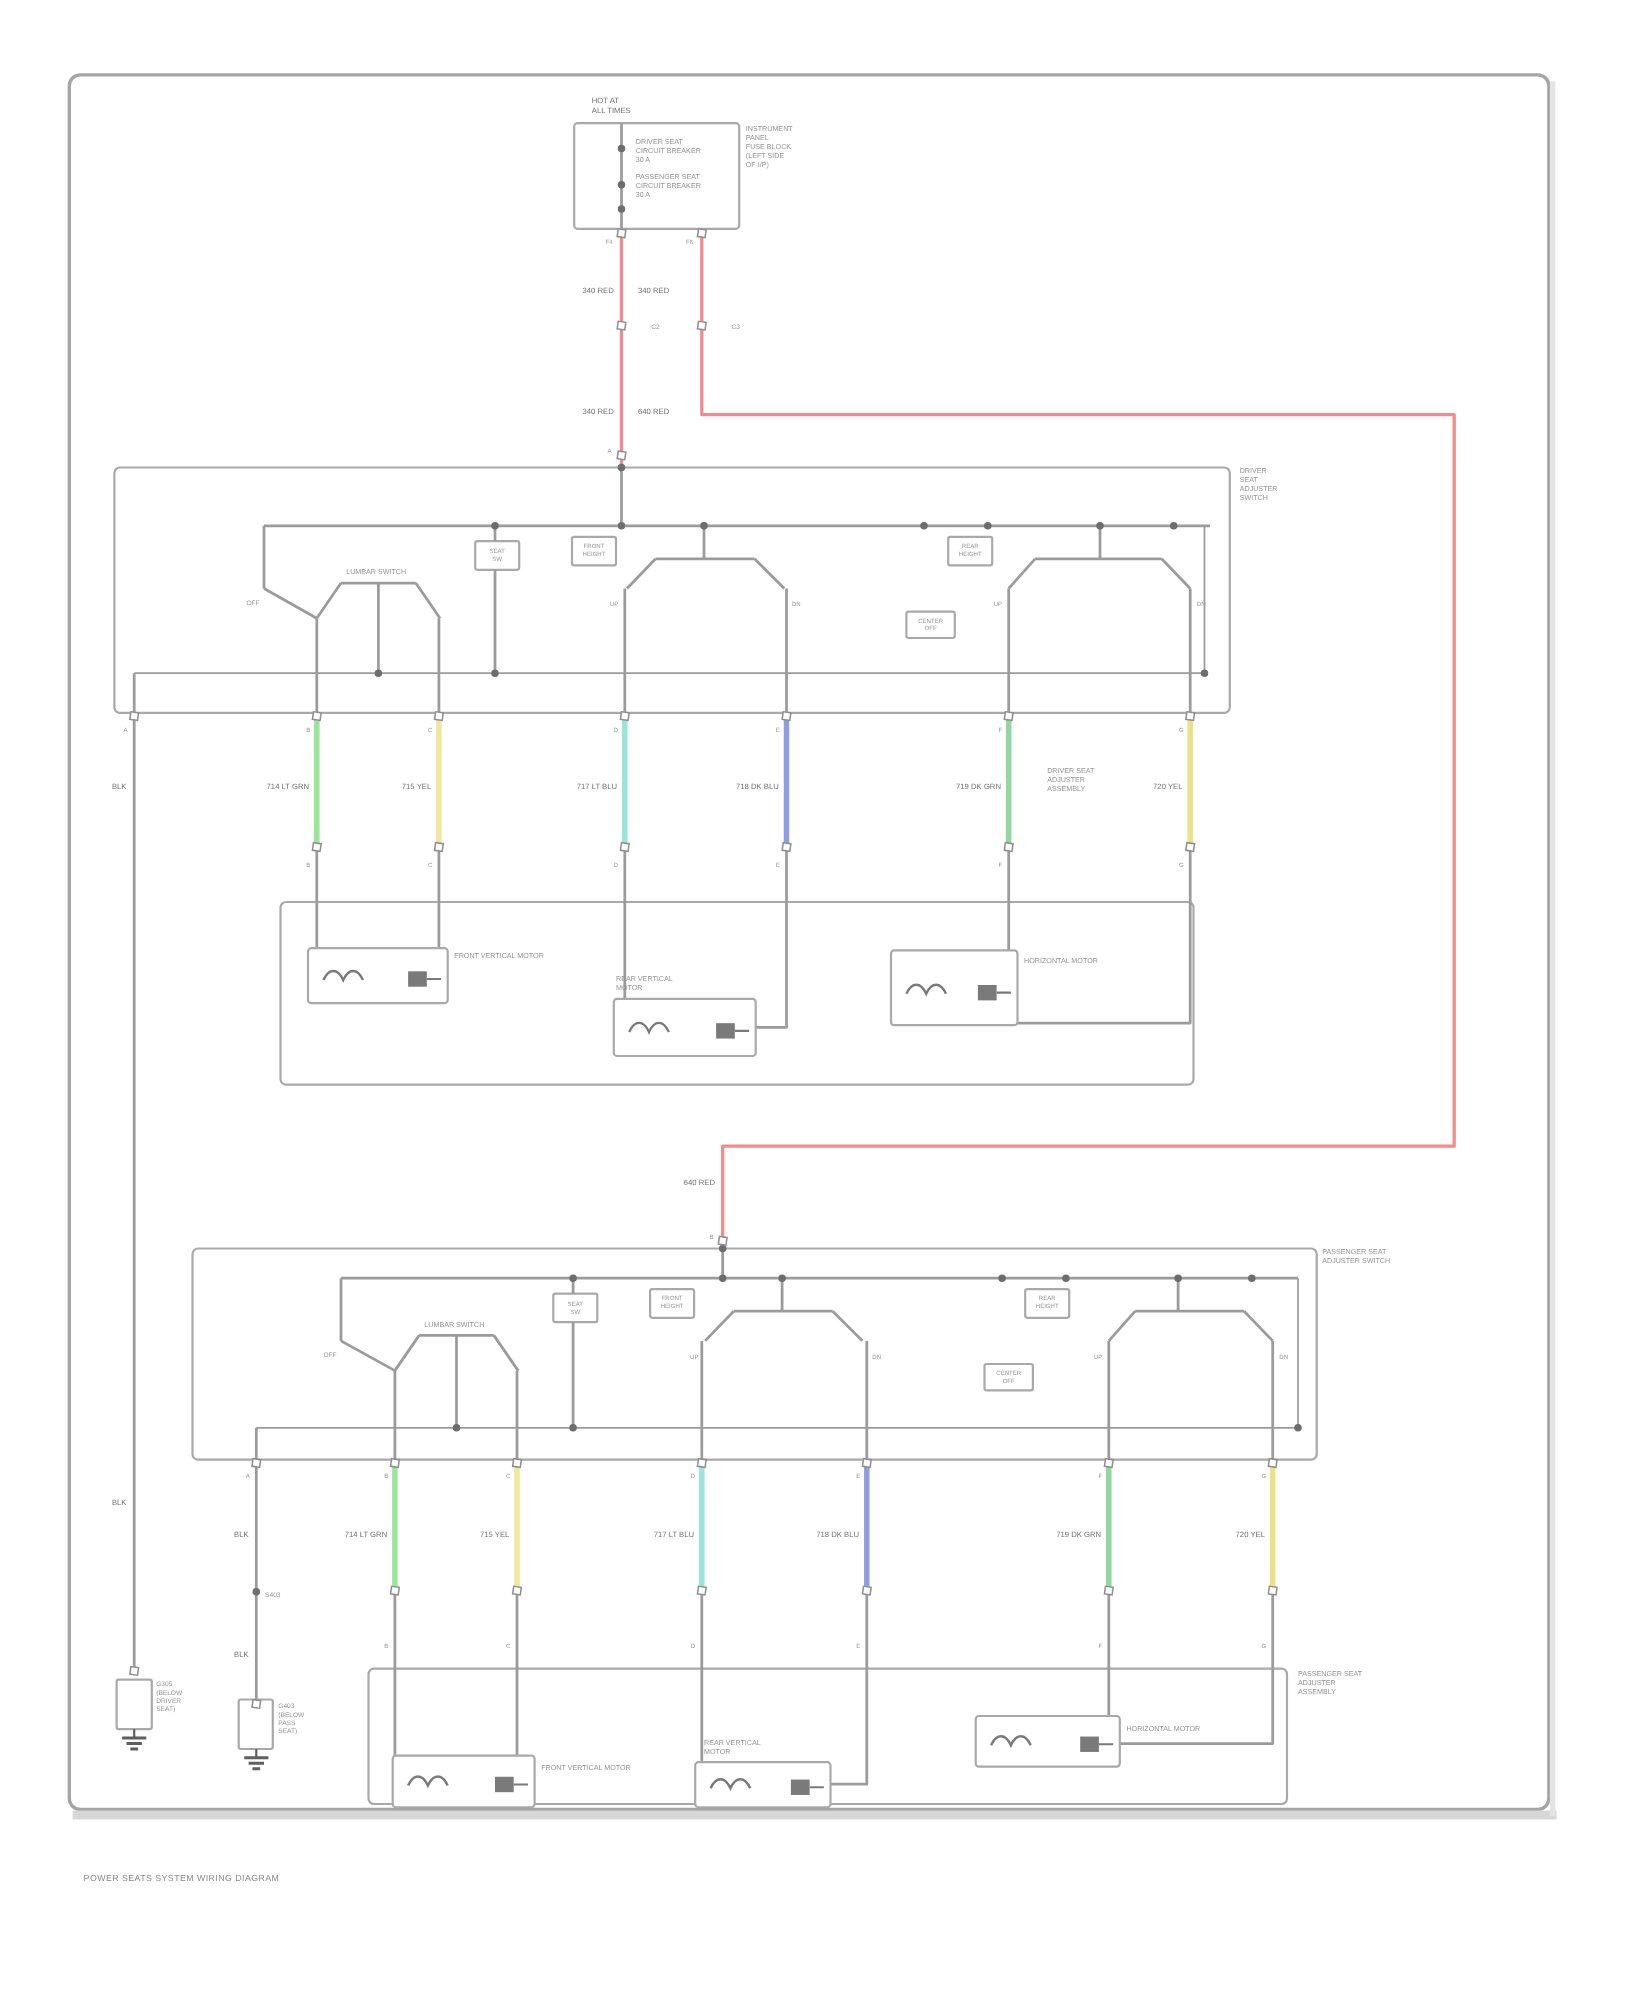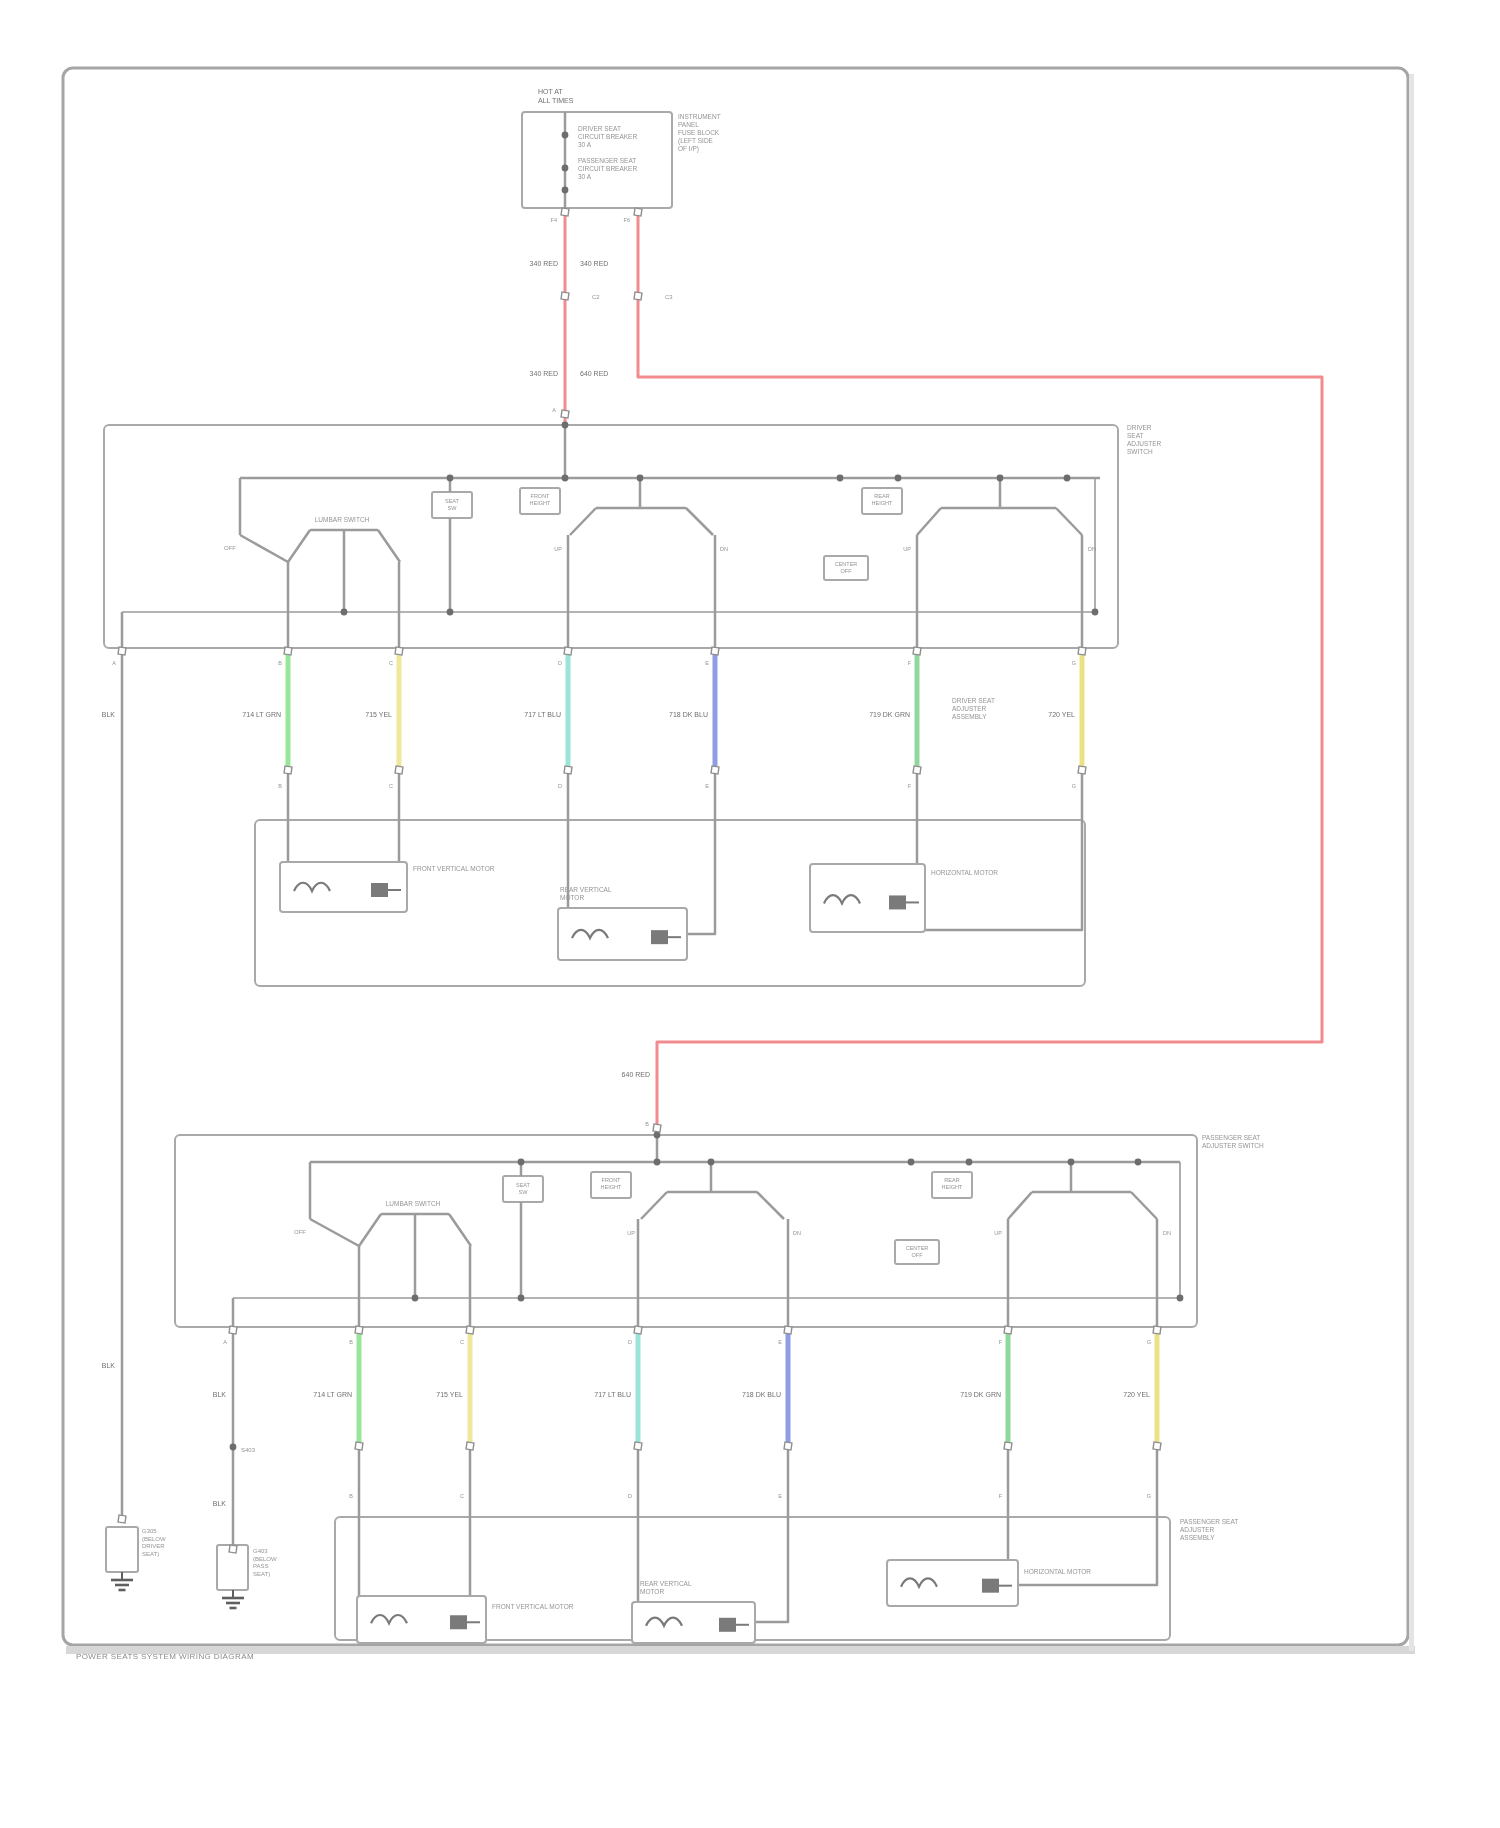--- a/index.html
+++ b/index.html
@@ -1,19 +1,19 @@
 <!DOCTYPE html>
 <html><head>
 <meta charset="utf-8">
 <style>
   html,body{margin:0;padding:0;background:#ffffff;}
   #stage{position:relative;width:1500px;height:1828px;background:#ffffff;overflow:hidden;
          font-family:"Liberation Sans", sans-serif;}
   #diagram-svg{position:absolute;left:0;top:0;filter:blur(0.55px);}
-  #caption{position:absolute;left:76px;top:1652px;font-size:8px;color:#8a8a8a;
+  #caption{position:absolute;left:76px;top:1703px;font-size:8px;color:#8a8a8a;
            letter-spacing:.4px;filter:blur(0.4px);}
   text{font-family:"Liberation Sans", sans-serif;}
 </style>
 </head>
 <body>
 
 <div id="stage">
   <svg id="diagram-svg" width="1500" height="1828" viewBox="0 0 1500 1828" xmlns="http://www.w3.org/2000/svg">
     <g id="layer-page">
         <rect x="63" y="68" width="1345" height="1577" rx="10" fill="none" stroke="#a5a5a5" stroke-width="3"></rect>

